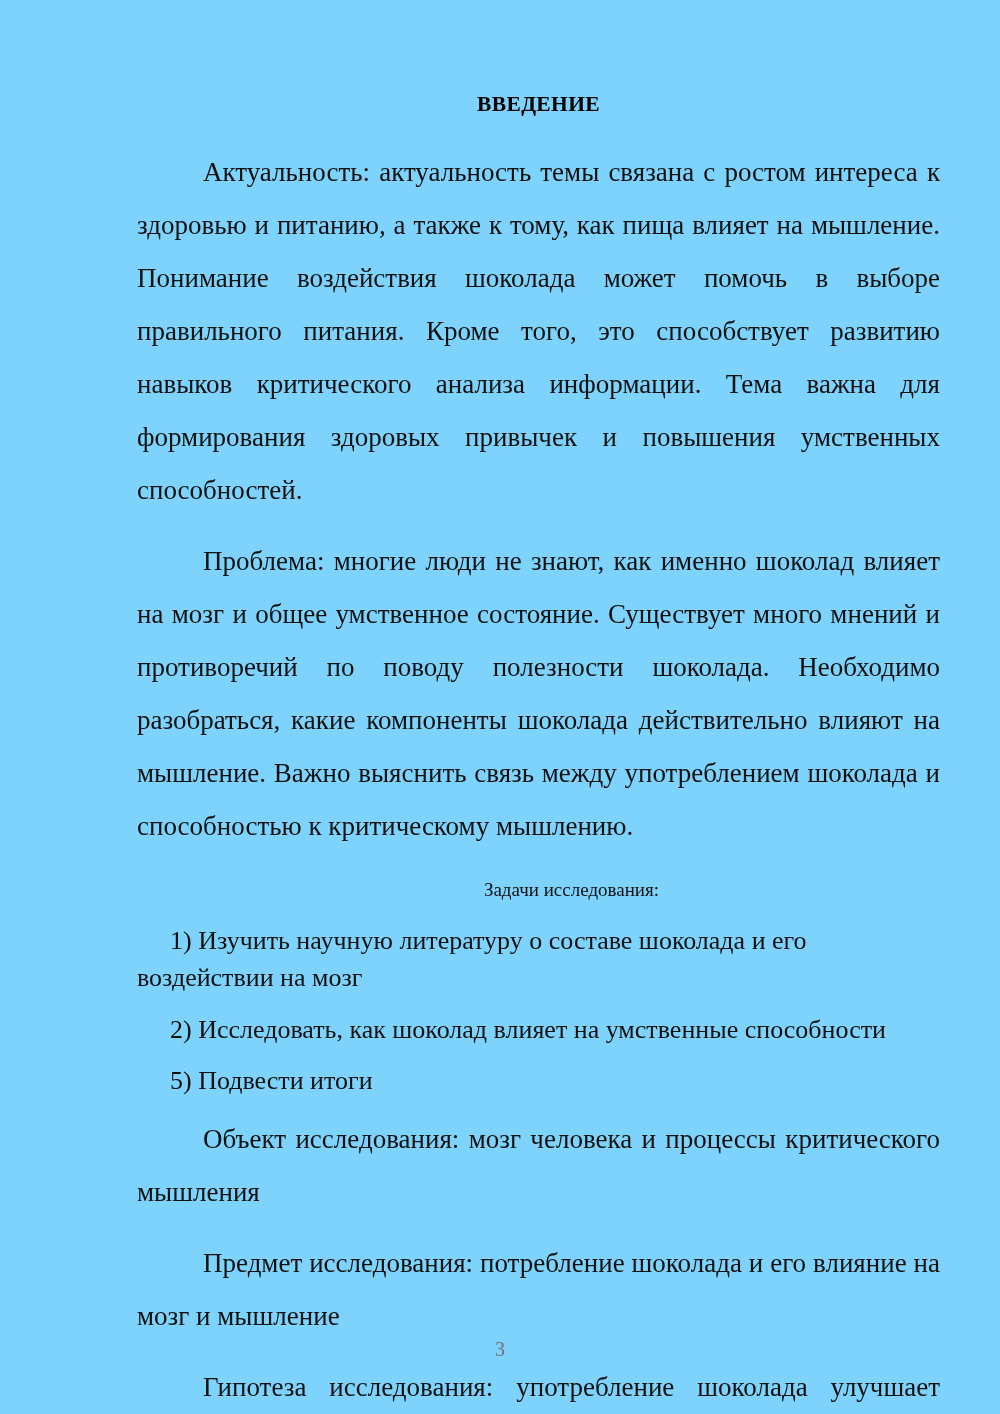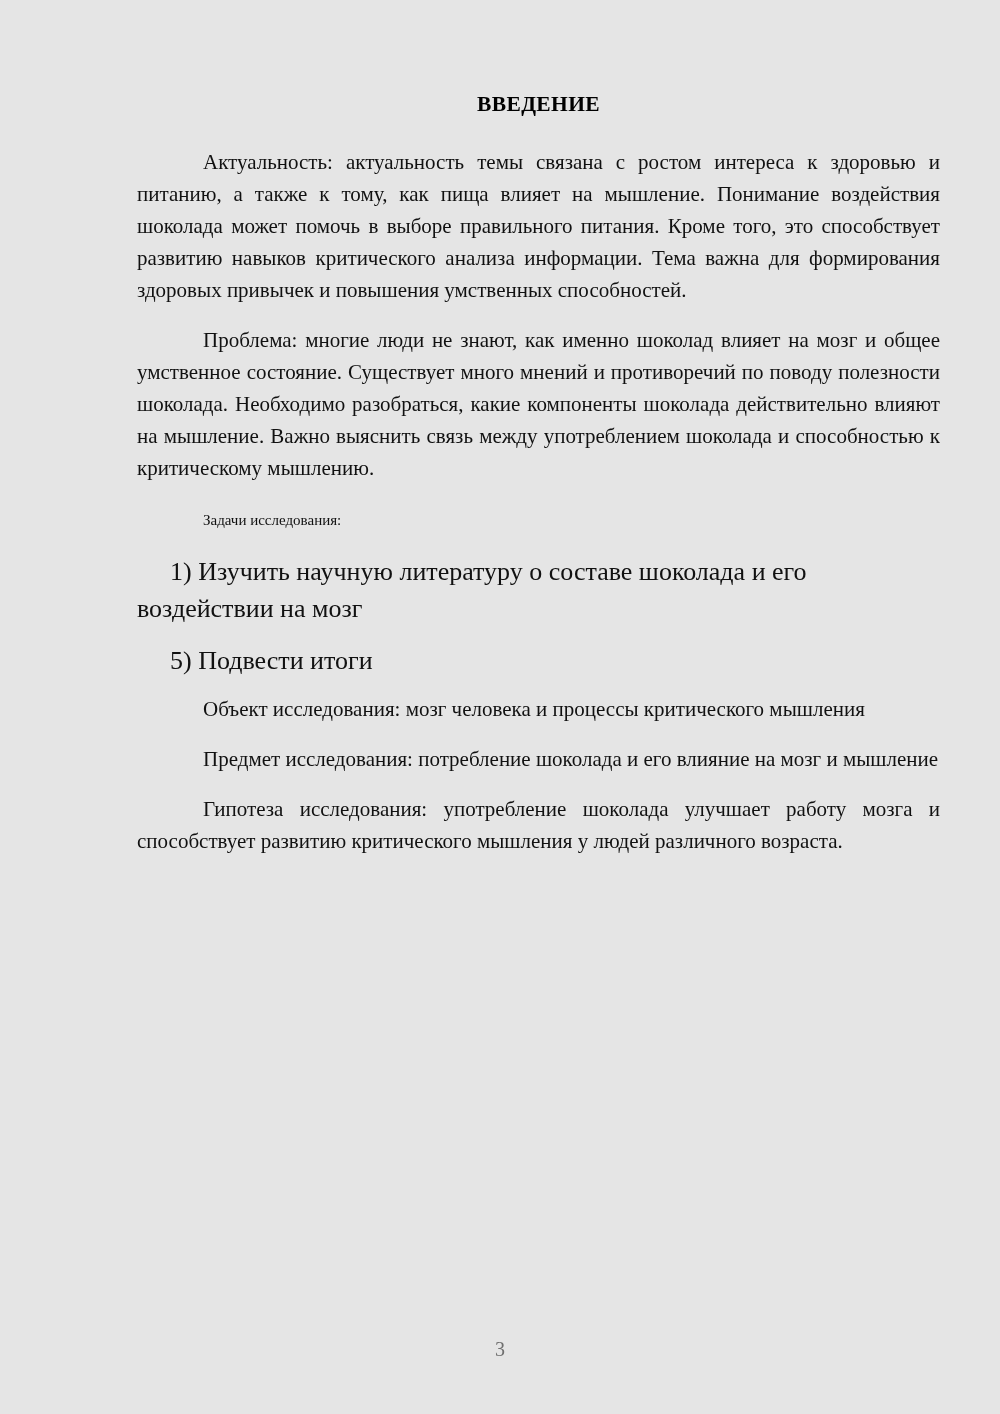--- a/index.html
+++ b/index.html
@@ -15,21 +15,21 @@
     position: relative;
     overflow: hidden;
   }
 
   .page {
     position: absolute;
     left: 0;
     top: 0;
     width: 1000px;
     height: 1414px;
-    background: #e5e5e5;
+    background: #7dd3fc;
     text-decoration: underline;
   }
 
   .content {
     position: absolute;
     left: 137px;
     top: 88px;
     width: 803px;
   }
 
@@ -39,31 +39,31 @@
     font-size: 21.5px;
     line-height: 32px;
     letter-spacing: 0.4px;
     margin: 0 0 26px 0;
     color: #000;
   }
 
   .para {
     text-align: justify;
     text-justify: inter-word;
-    font-size: 21px;
-    line-height: 32px;
+    font-size: 27px;
+    line-height: 53px;
     margin: 0 0 18px 0;
     text-indent: 66px;
     color: #111;
     hyphens: none;
   }
 
   .label-line {
-    text-align: left;
-    font-size: 15px;
+    text-align: center;
+    font-size: 19px;
     line-height: 37.2px;
     margin: 0 0 14px 0;
     text-indent: 66px;
     color: #111;
   }
 
   .list {
     margin: 0;
     padding: 0;
     list-style: none;
@@ -100,20 +100,21 @@
 
     <p class="para">Актуальность: актуальность темы связана с ростом интереса к здоровью и питанию, а также к тому, как пища влияет на мышление. Понимание воздействия шоколада может помочь в выборе правильного питания. Кроме того, это способствует развитию навыков критического анализа информации. Тема важна для формирования здоровых привычек и повышения умственных способностей.</p>
 
     <p class="para">Проблема: многие люди не знают, как именно шоколад влияет на мозг и общее умственное состояние. Существует много мнений и противоречий по поводу полезности шоколада. Необходимо разобраться, какие компоненты шоколада действительно влияют на мышление. Важно выяснить связь между употреблением шоколада и способностью к критическому мышлению.</p>
 
 
     <p class="label-line">Задачи исследования:</p>
 
     <ul class="list">
       <li class="list-item">1) Изучить научную литературу о составе шоколада и его воздействии на мозг</li>
+      <li class="list-item">2) Исследовать, как шоколад влияет на умственные способности</li>
       <li class="list-item">5) Подвести итоги</li>
     </ul>
 
     <p class="para">Объект исследования: мозг человека и процессы критического мышления</p>
 
     <p class="para">Предмет исследования: потребление шоколада и его влияние на мозг и мышление</p>
 
     <p class="para">Гипотеза исследования: употребление шоколада улучшает работу мозга и способствует развитию критического мышления у людей различного возраста.</p>
 
   </div>

